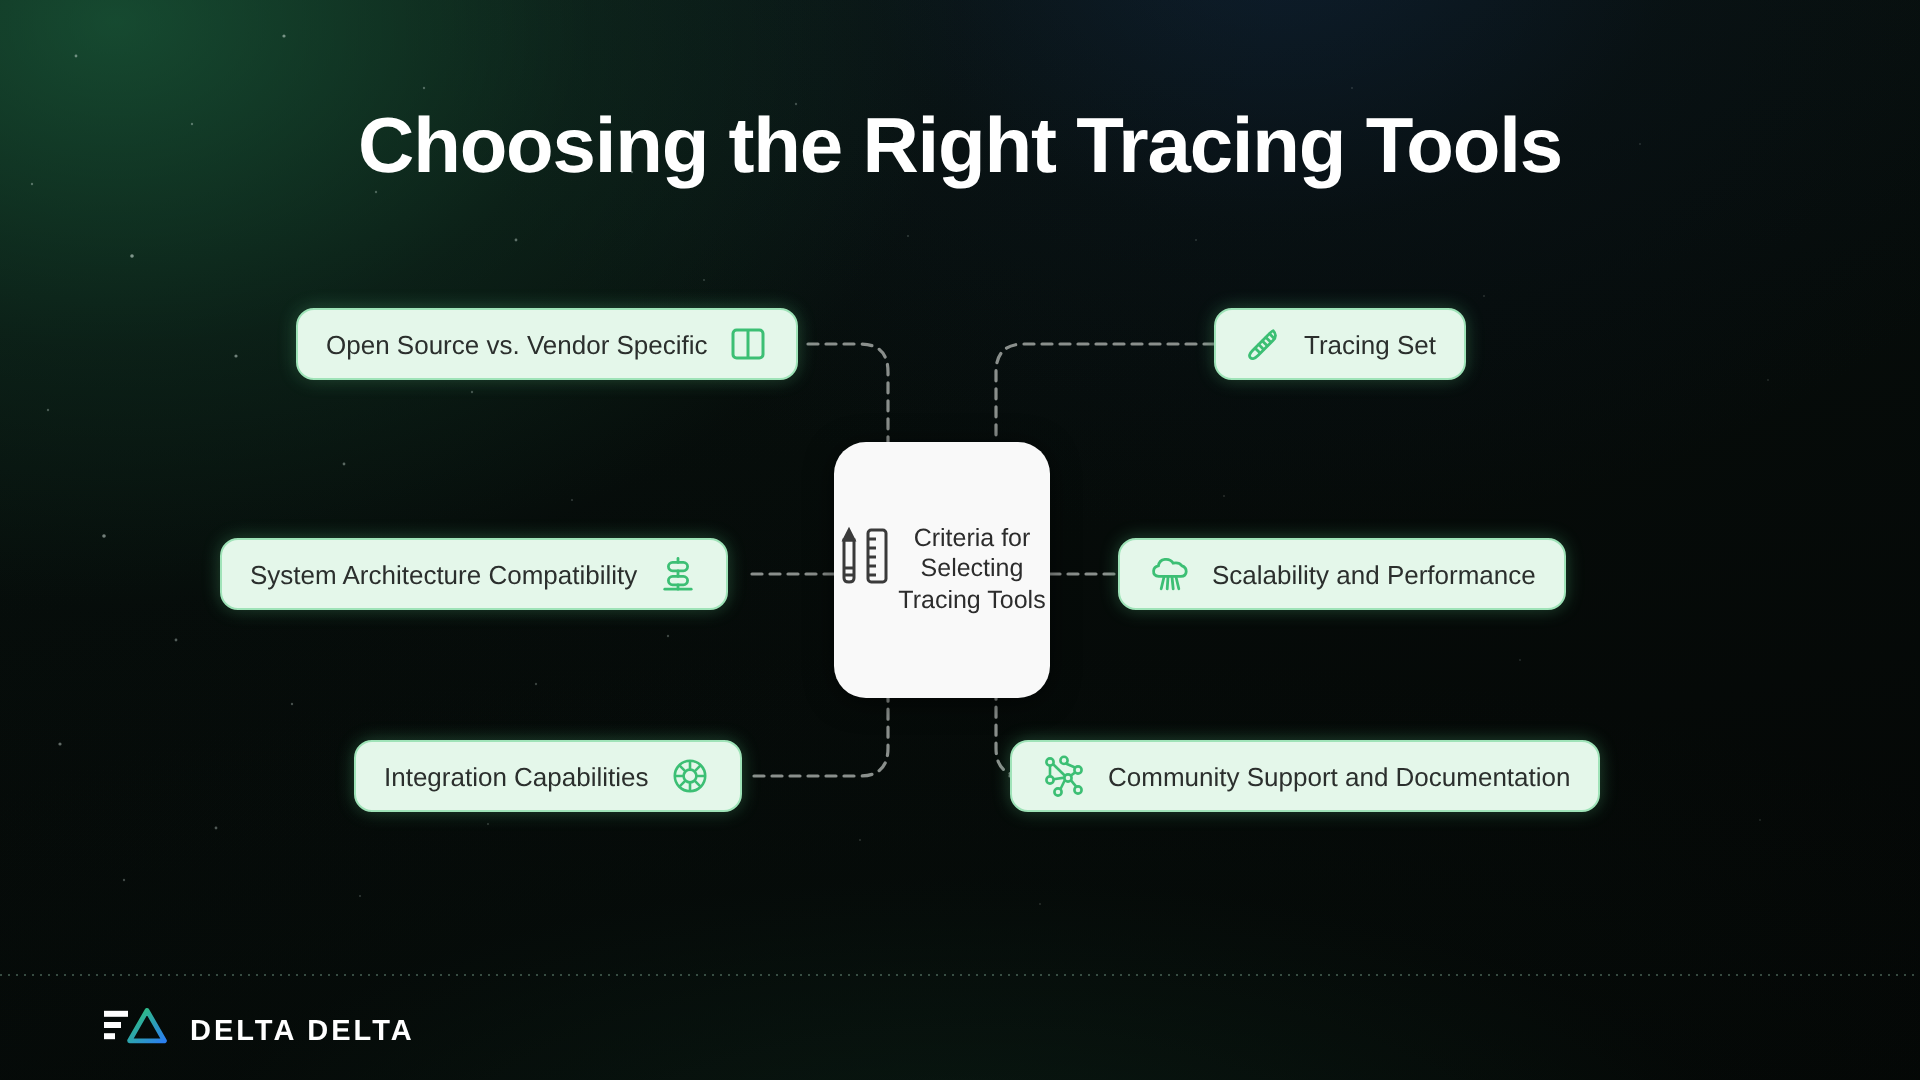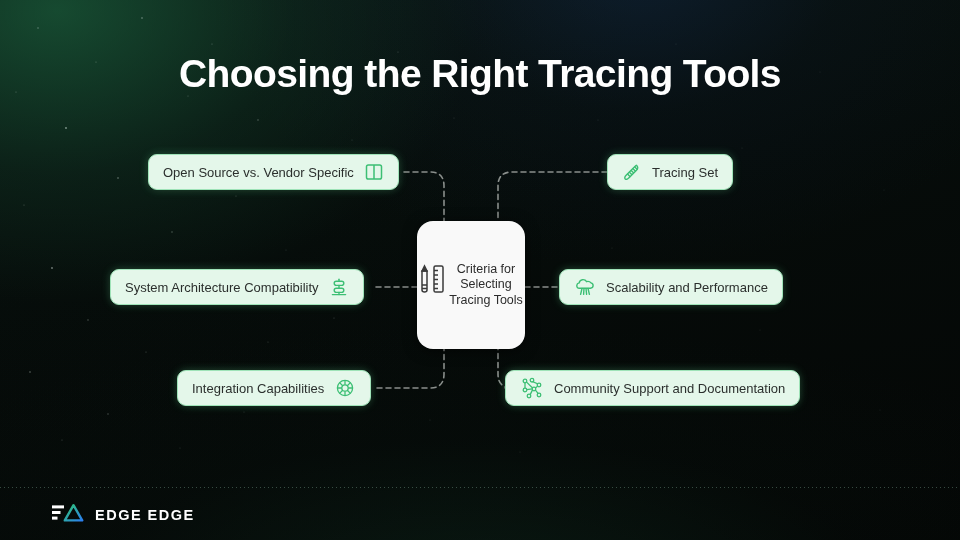--- a/index.html
+++ b/index.html
@@ -323,16 +323,16 @@
             <stop offset="0%" stop-color="#2fc96e"></stop>
             <stop offset="100%" stop-color="#2b7ff0"></stop>
           </linearGradient>
         </defs>
         <rect x="0" y="2.4" width="12" height="3.0" fill="#ffffff"></rect>
         <rect x="0" y="8.0" width="8.5" height="3.0" fill="#ffffff"></rect>
         <rect x="0" y="13.6" width="5.5" height="3.0" fill="#ffffff"></rect>
         <path d="M21.5 2.2 L30.2 17.4 L12.8 17.4 Z" fill="none" stroke="url(#edLogoGrad)" stroke-width="2.4" stroke-linejoin="round"></path>
       </svg>
     </span>
-    <span class="brand-text">EDGE EDGE</span>
+    <span class="brand-text">DELTA DELTA</span>
   </div>
 
 </div>
 
 </body></html>

